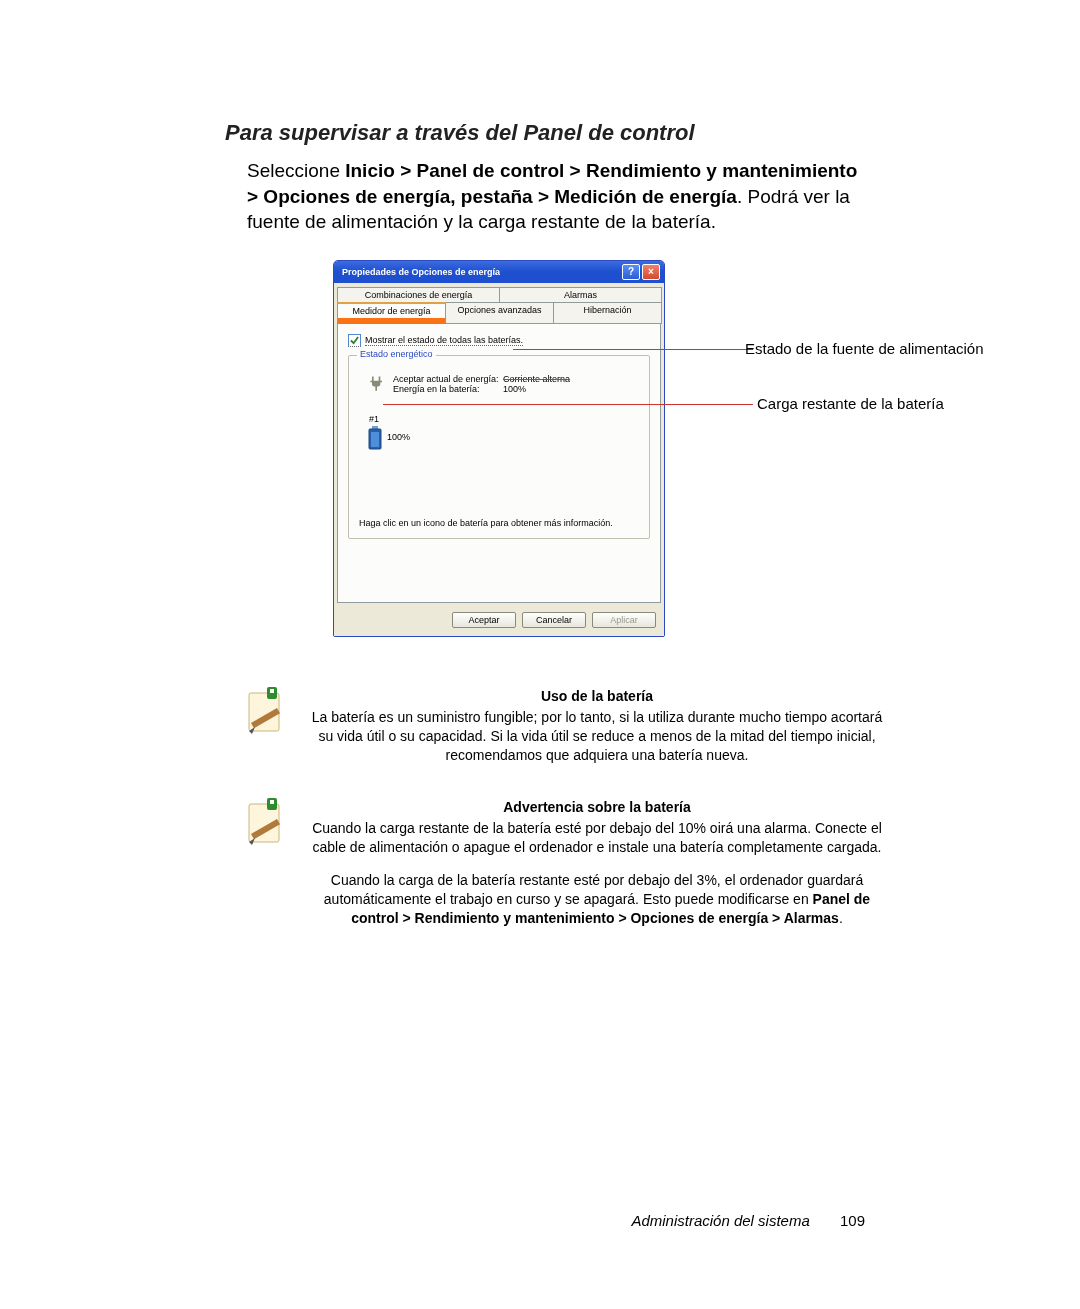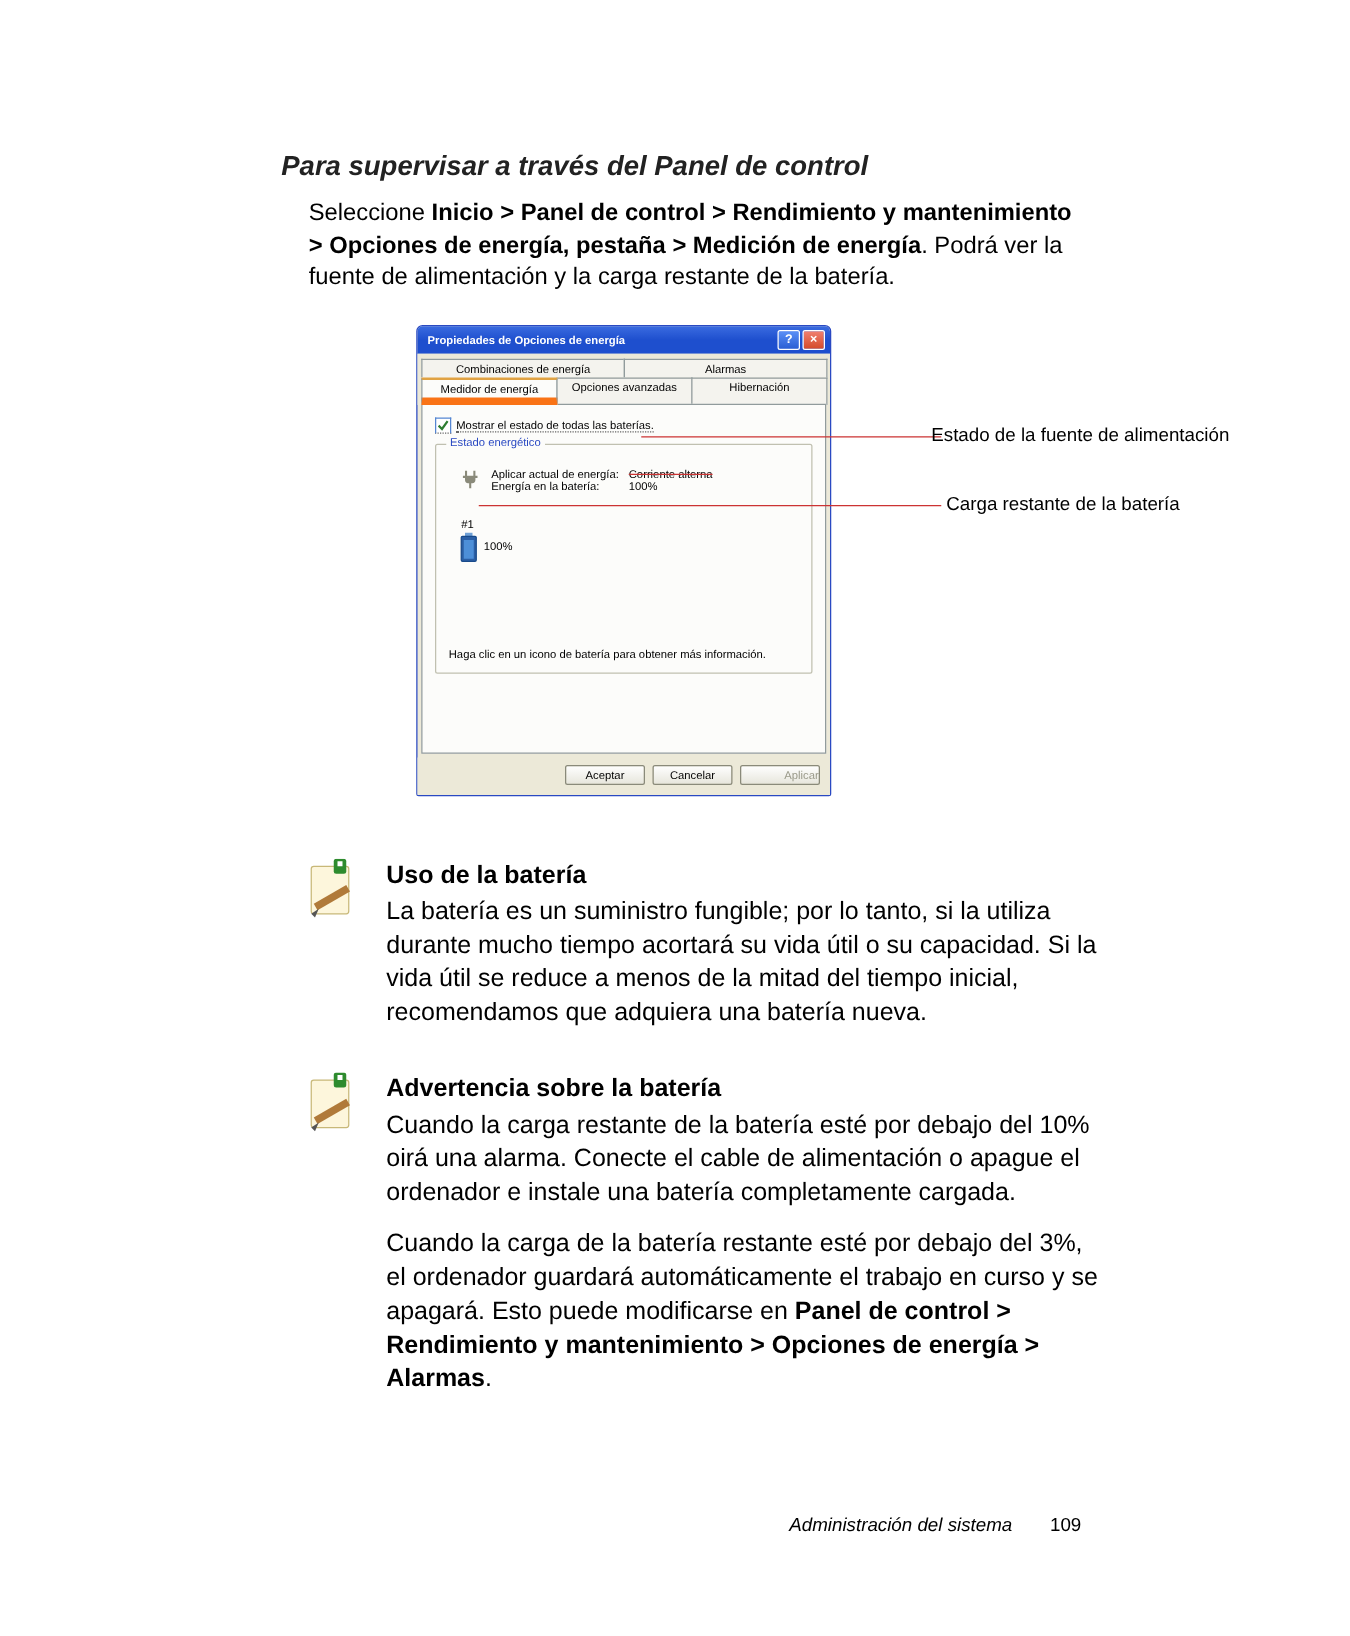--- a/index.html
+++ b/index.html
@@ -149,21 +149,21 @@
   }
   .winbtn {
     width: 62px;
     font-size: 9px;
     padding: 2px 0;
     background: linear-gradient(180deg,#fefefe,#e7e6dc);
     border: 1px solid #8a8a7a;
     border-radius: 2px;
     text-align: center;
   }
-  .winbtn.disabled { color: #9a9a8a; text-align: right; }
+  .winbtn.disabled { color: #9a9a8a; }
 
   
   .callout {
     position: absolute;
     left: 330px;
     height: 0;
     border-top: 1px solid #c33;
   }
   .callout-label {
     position: absolute;
@@ -173,21 +173,21 @@
   }
 
   
   .note {
     display: flex;
     gap: 22px;
     margin: 0 0 20px 20px;
     width: 640px;
   }
   .note .note-icon { width: 42px; flex: 0 0 42px; }
-  .note-body { font-size: 20px; line-height: 1.35; }
+  .note-body { font-size: 14px; line-height: 1.35; text-align: center; }
   .note-title { font-weight: bold; margin-bottom: 2px; }
   .note-body p { margin: 0 0 14px 0; }
 
   .footer {
     position: absolute;
     bottom: 80px;
     right: 215px;
     font-style: italic;
     font-size: 15px;
   }
@@ -240,21 +240,21 @@
           <span class="legend">Estado energético</span>
 
           <div class="energy-row">
             <span class="plug-icon">
               <svg viewBox="0 0 24 24">
                   <path d="M6 3v5H4v2h2v2c0 2 1 3 3 3h1v5h2v-5h1c2 0 3-1 3-3v-2h2V8h-2V3h-2v5H8V3H6z" fill="#8a8a7a"></path>
                 </svg>
             </span>
             <div class="kv">
               <div class="row">
-                <span class="k">Aplicar actual de energía:</span>
+                <span class="k">Aceptar actual de energía:</span>
                 <span class="v struck">Corriente alterna</span>
               </div>
               <div class="row">
                 <span class="k">Energía en la batería:</span>
                 <span class="v">100%</span>
               </div>
             </div>
           </div>
 
           <div style="margin-top:20px; margin-left:8px;">

